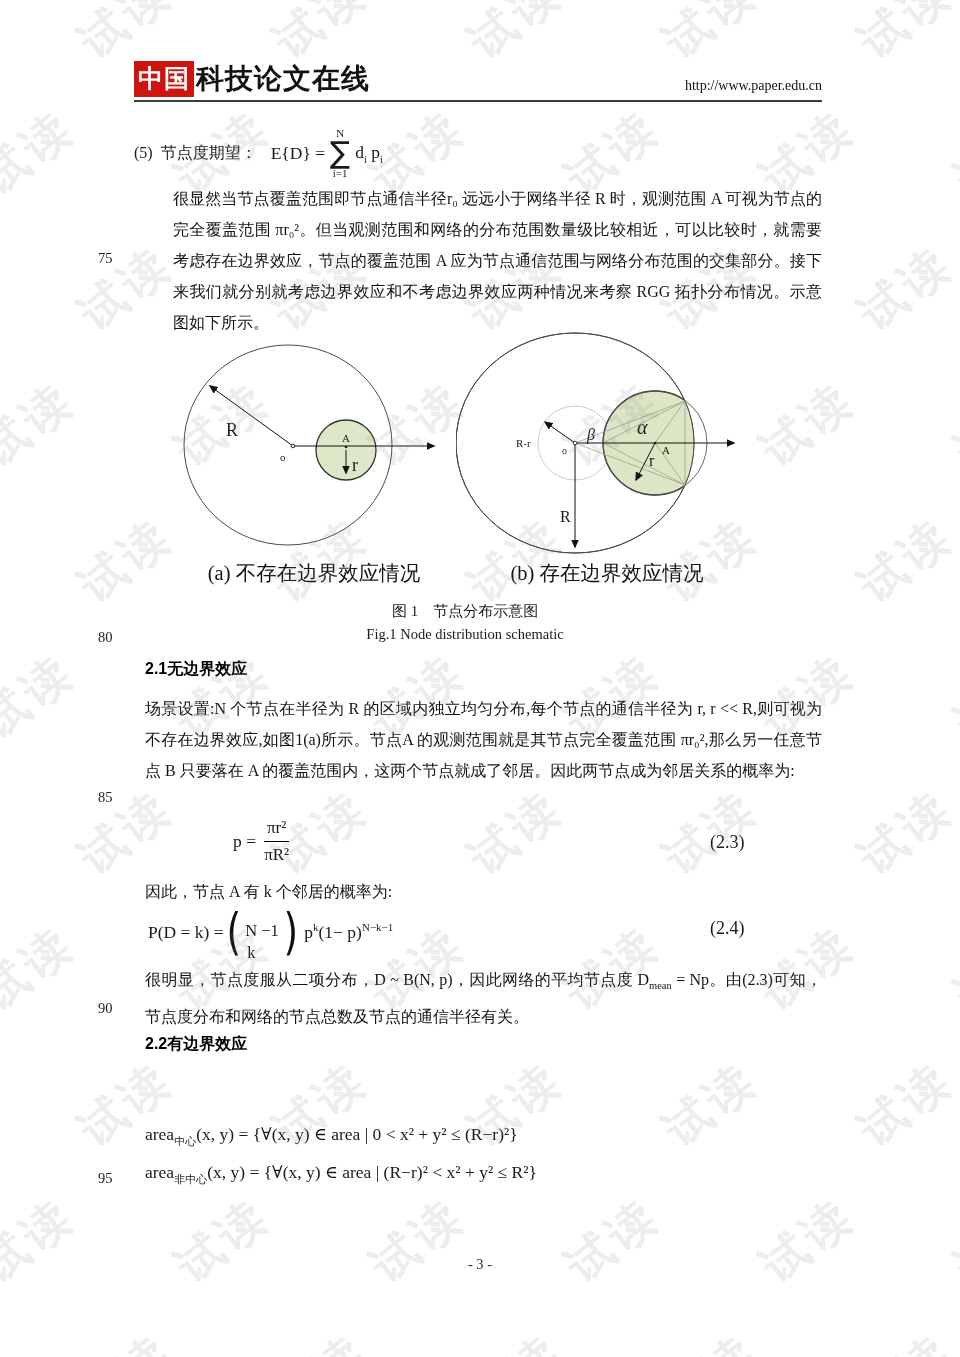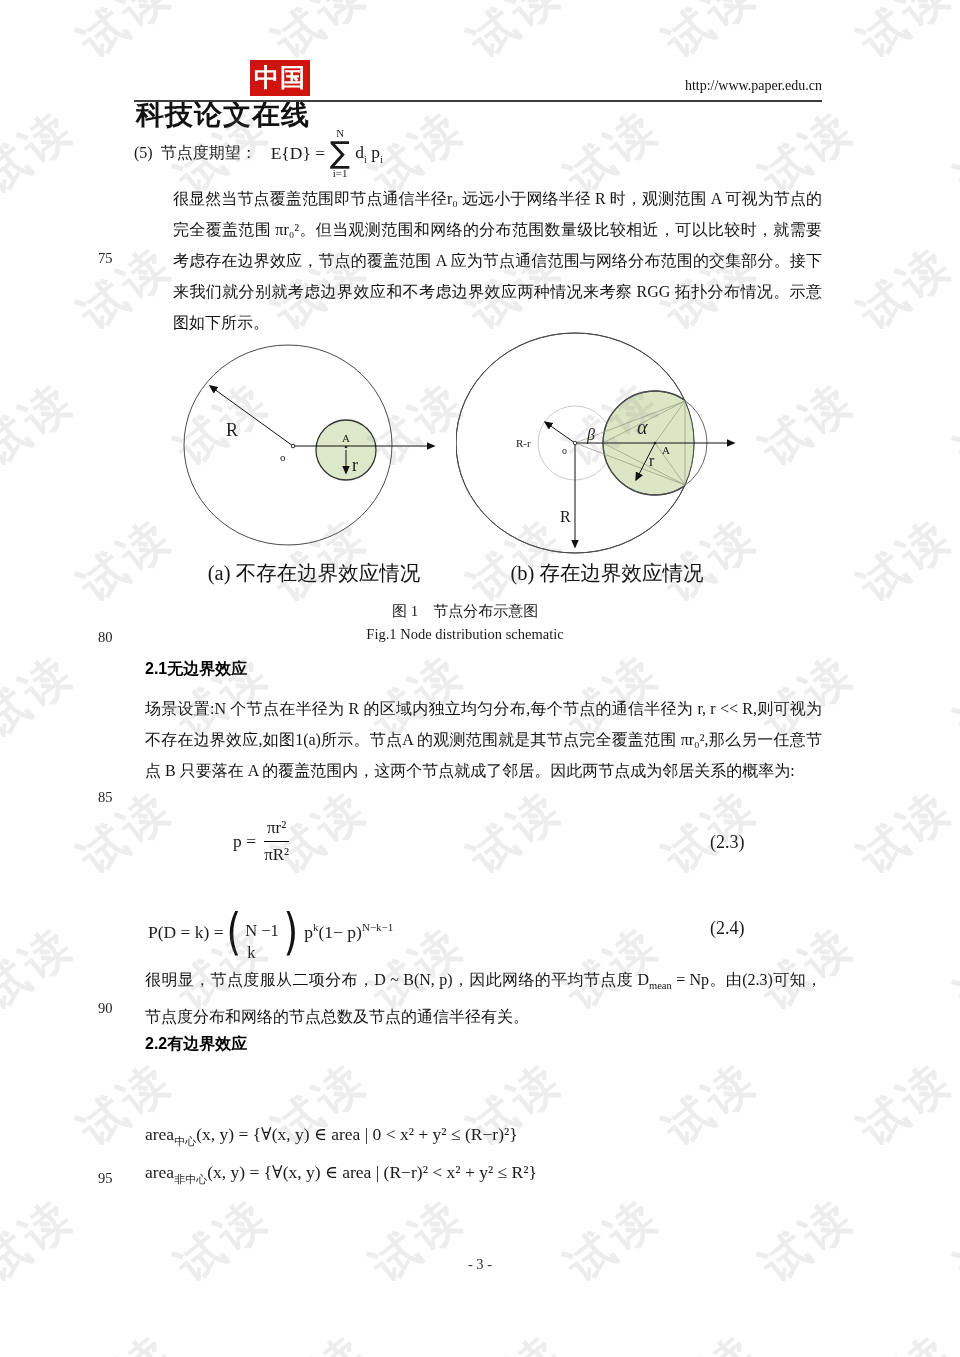--- a/index.html
+++ b/index.html
@@ -10,22 +10,22 @@
   }
   
   #wm-layer { position:absolute; inset:0; z-index:6; pointer-events:none; overflow:hidden; }
   .wm {
     position:absolute; font-size:46px; font-weight:bold; letter-spacing:5px;
     color:rgba(130,130,130,0.14); transform:rotate(-38deg); white-space:nowrap;
     font-family:"Liberation Sans",sans-serif;
   }
   
   .hdr-rule { position:absolute; left:134px; top:100px; width:688px; height:2px; background:#3c3c3c; }
-  .logo { position:absolute; left:134px; top:60px; display:flex; align-items:flex-end;
-          font-family:"Liberation Sans",sans-serif;flex-direction:column; }
+  .logo { position:absolute; left:134px; top:60px; display:flex; align-items:center;
+          font-family:"Liberation Sans",sans-serif; }
   .logo-red { background:#cf1410; color:#fff; font-weight:bold; font-size:25px;
               padding:1px 4px 2px 4px; letter-spacing:1px; }
   .logo-black { color:#121212; font-weight:bold; font-size:28px; letter-spacing:1px; margin-left:2px; }
   .hdr-url { position:absolute; right:138px; top:78px; font-size:14px; color:#111; }
   
   .ln { position:absolute; left:98px; font-size:14.5px; color:#222; }
   .ln-75{top:250px;} .ln-80{top:629px;} .ln-85{top:789px;} .ln-90{top:1000px;} .ln-95{top:1170px;}
   
   .para { position:absolute; font-size:16px; line-height:31px; text-align:justify; color:#141414; }
   .p-intro { left:173px; top:183px; width:649px; }
@@ -178,20 +178,21 @@
 
   <div class="eq23 math">
     <span>p =</span>
     <span class="frac">
       <span class="num">πr²</span>
       <span class="den">πR²</span>
     </span>
   </div>
   <span class="eqnum n-23">(2.3)</span>
 
+  <p class="para p-k">因此，节点 A 有 k 个邻居的概率为:</p>
 
   <div class="eq24 math">
     <span>P(D = k) =</span>
     <span class="paren">(</span>
     <span class="binom">
       <span class="bt">N −1</span>
       <span class="bb">k</span>
     </span>
     <span class="paren">)</span>
     <span class="tail"><span>p</span><sup>k</sup><span>(1− p)</span><sup>N−k−1</sup></span>

